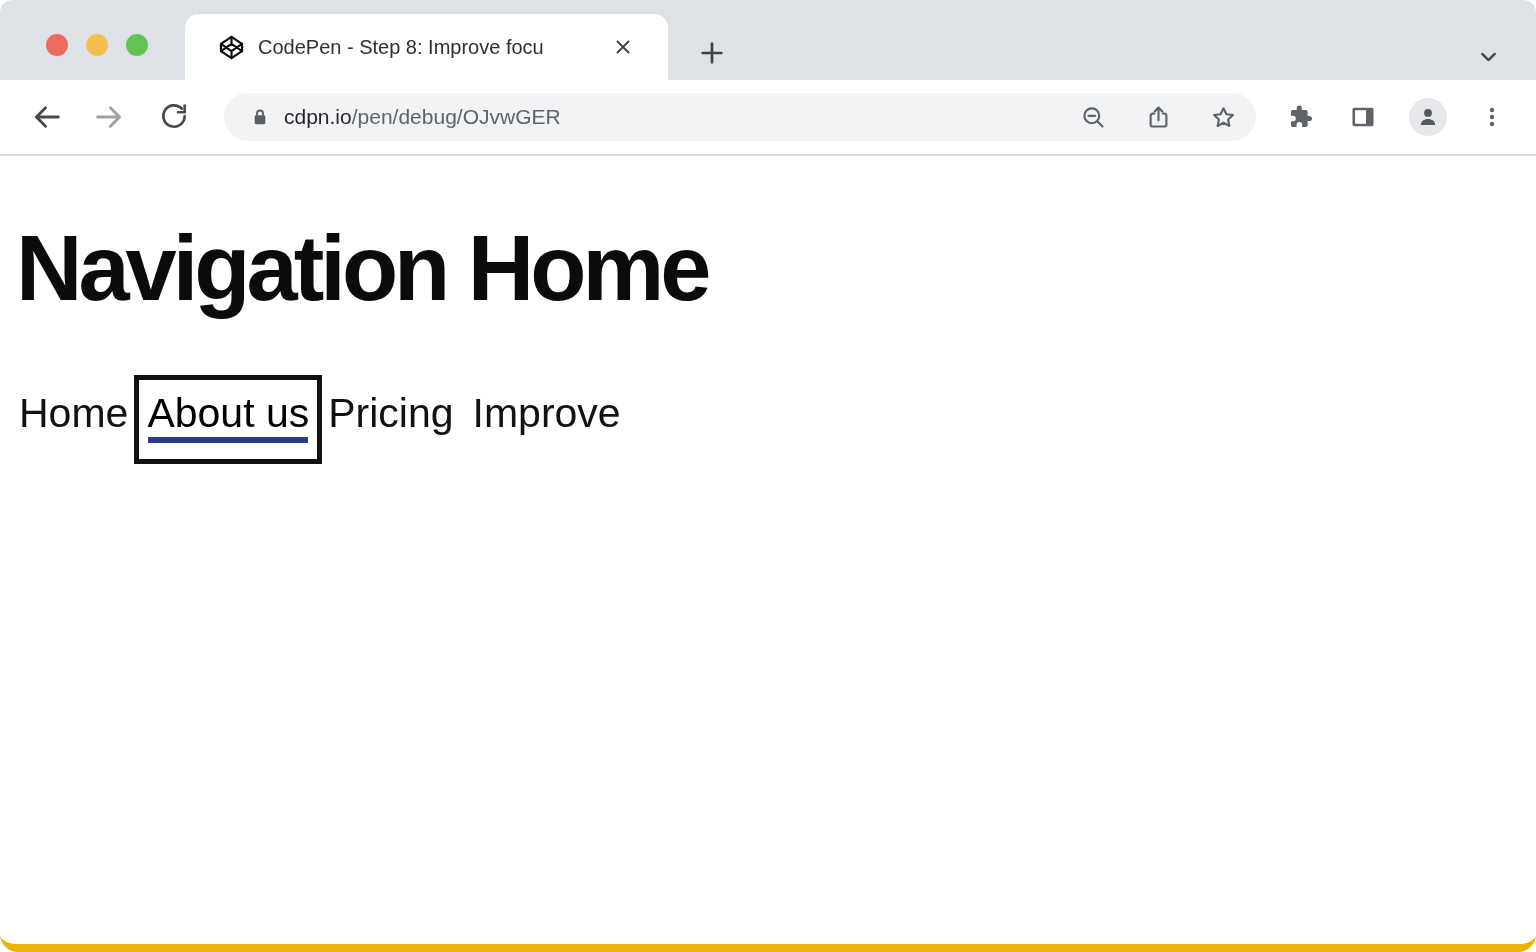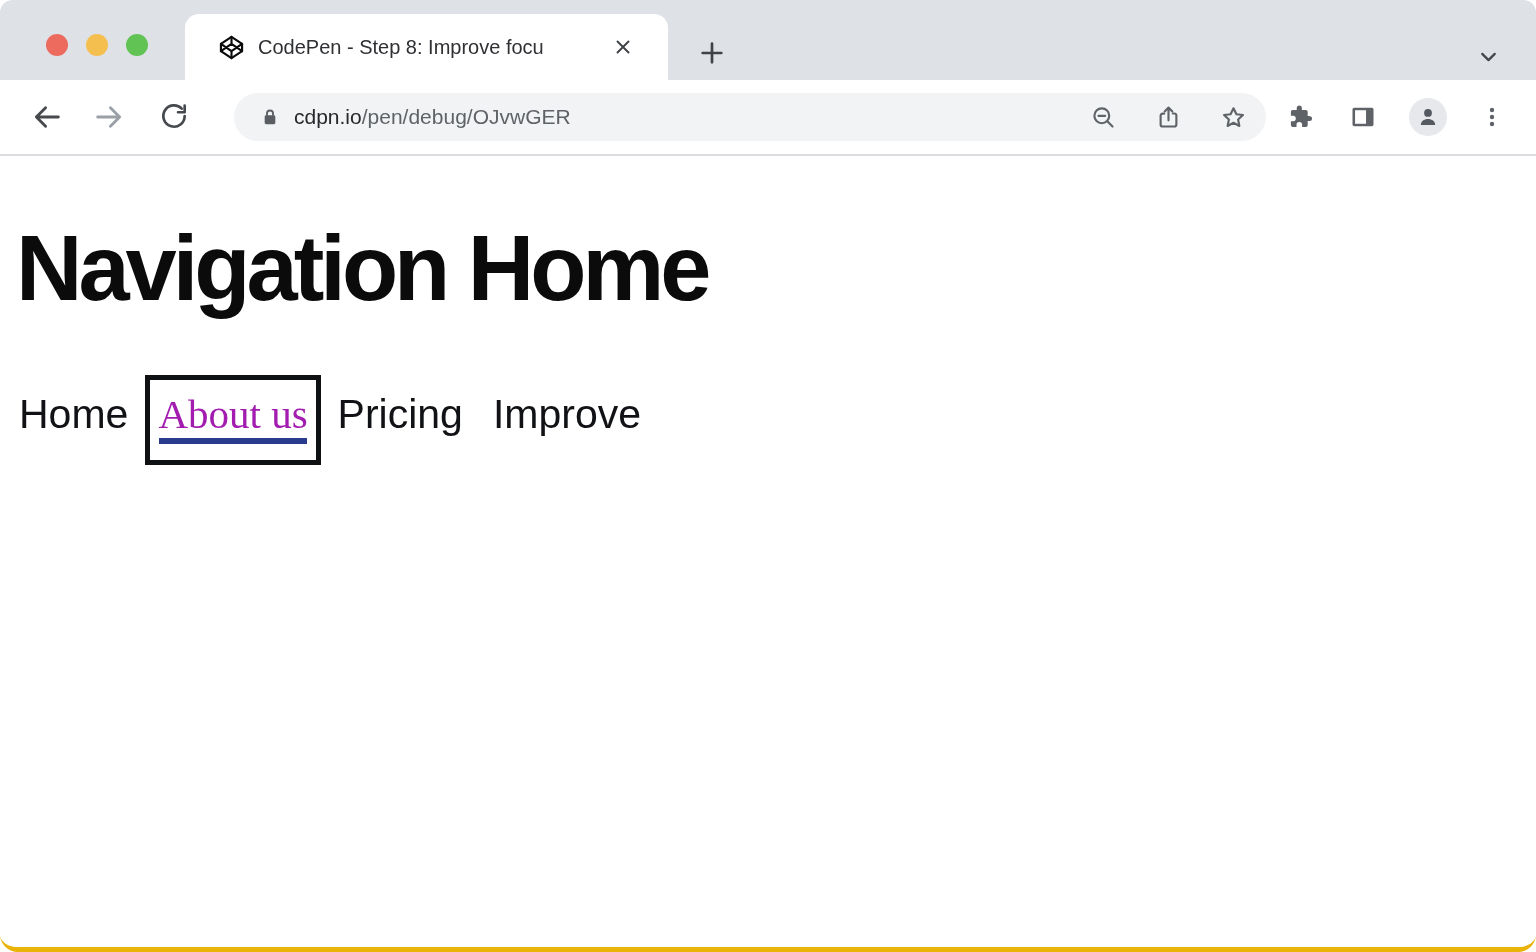--- a/index.html
+++ b/index.html
@@ -2,21 +2,21 @@
 <html><head>
 <meta charset="utf-8">
 <style>
   * { margin:0; padding:0; box-sizing:border-box; }
   html,body { background:#ffffff; }
   body { width:1536px; height:952px; font-family:"Liberation Sans", sans-serif; }
 
   .window {
     position:relative; width:1536px; height:952px;
     border-radius:12px 12px 18px 18px;
-    border-bottom:5px solid #eab308;
+    border-bottom:8px solid #eab308;
     overflow:hidden; background:#ffffff;
   }
 
   
   .tabstrip {
     position:relative; height:80px; background:#dee1e6;
     border-radius:12px 12px 0 0;
   }
   .traffic { position:absolute; left:46px; top:34px; display:flex; gap:18px; }
   .traffic .light { width:22px; height:22px; border-radius:50%; }
@@ -45,21 +45,21 @@
   .toolbar {
     position:relative; height:76px; background:#ffffff;
     border-bottom:2px solid #dadce0;
   }
   .tb-icon { position:absolute; top:50%; transform:translateY(-50%); width:34px; height:34px; }
   .btn-back    { left:30px; }
   .btn-forward { left:92px; }
   .btn-reload  { left:158px; }
 
   .omnibox {
-    position:absolute; left:234px; top:13px; width:1032px; height:48px;
+    position:absolute; left:224px; top:13px; width:1032px; height:48px;
     background:#f1f3f4; border-radius:24px;
     display:flex; align-items:center;
   }
   .lock-icon { width:22px; height:22px; margin-left:25px; flex:0 0 auto; }
   .url { margin-left:13px; font-size:21px; white-space:nowrap; }
   .url .domain { color:#26282b; }
   .url .path   { color:#5f6368; }
   .pill-right { margin-left:auto; display:flex; gap:38px; padding-right:19px; align-items:center; }
   .pill-right .icon-26 { width:27px; height:27px; }
 
@@ -74,28 +74,28 @@
   }
   .avatar svg { width:26px; height:26px; }
 
   
   .content { position:relative; height:791px; background:#ffffff; }
   .page-heading {
     margin:66px 0 0 16px; font-size:92px; font-weight:700;
     letter-spacing:-4px; color:#0b0b0c; line-height:1;
   }
   .nav-list {
-    list-style:none; display:flex; align-items:baseline; gap:30px;
+    list-style:none; display:flex; align-items:baseline; gap:19px;
     margin:76px 0 0 19px; font-size:41px;
   }
   .nav-link { color:#111215; text-decoration:none; cursor:pointer; }
   .nav-link.focused {
-    color:#a21caf; position:relative; display:inline-block;
+    color:#000000; position:relative; display:inline-block;
     padding:3px 1px 15px; margin:-3px -1px -15px;
-    outline:5px solid #101113; outline-offset:7px;font-family:Liberation Serif, serif;
+    outline:5px solid #101113; outline-offset:7px;
   }
   .nav-link.focused::after {
     content:""; position:absolute; left:2px; right:2px; bottom:9px;
     height:6px; background:#2a3b8e;
   }
 
   svg { display:block; }
 </style>
 </head>
 <body>

